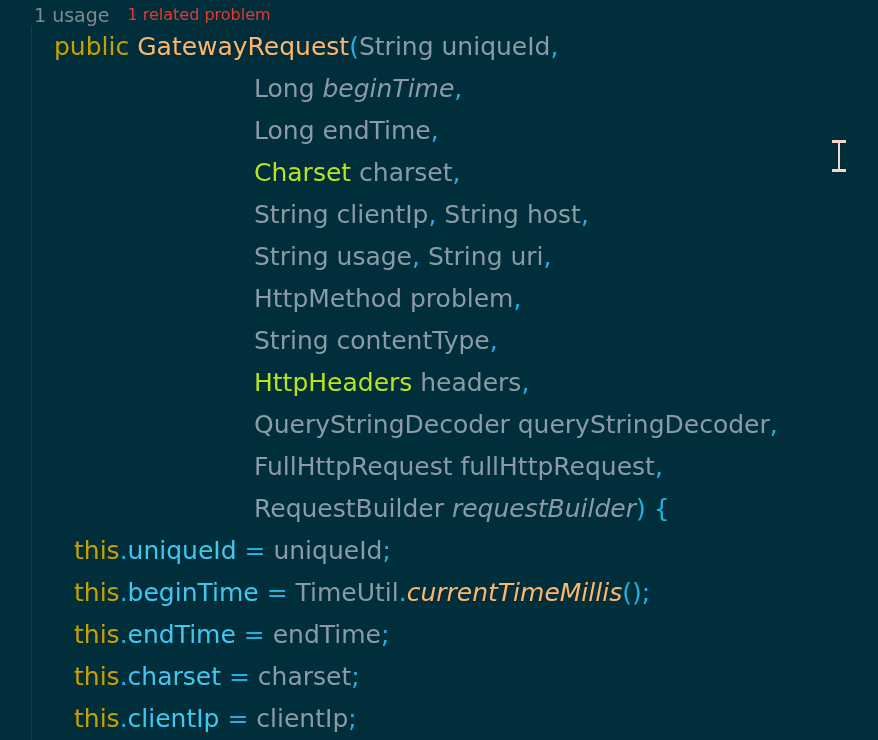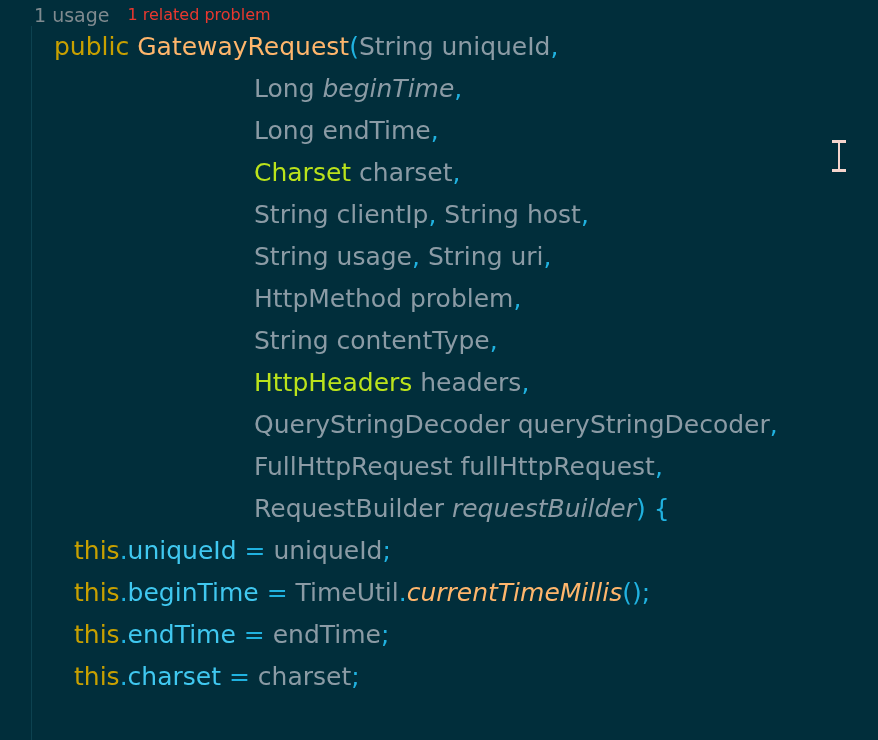--- a/index.html
+++ b/index.html
@@ -136,20 +136,21 @@
         <div class="line ind-cont"><span class="type">HttpMethod problem</span><span class="punc">,</span></div>
         <div class="line ind-cont"><span class="type">String contentType</span><span class="punc">,</span></div>
         <div class="line ind-cont"><span class="hl-type">HttpHeaders</span><span class="type"> headers</span><span class="punc">,</span></div>
         <div class="line ind-cont"><span class="type">QueryStringDecoder queryStringDecoder</span><span class="punc">,</span></div>
         <div class="line ind-cont"><span class="type">FullHttpRequest fullHttpRequest</span><span class="punc">,</span></div>
         <div class="line ind-cont"><span class="type">RequestBuilder </span><span class="param-un">requestBuilder</span><span class="punc">)</span><span class="type"> </span><span class="punc">{</span></div>
         <div class="line ind-body"><span class="kw">this</span><span class="punc">.</span><span class="field">uniqueId</span><span class="type"> </span><span class="punc">=</span><span class="val"> uniqueId</span><span class="punc">;</span></div>
         <div class="line ind-body"><span class="kw">this</span><span class="punc">.</span><span class="field">beginTime</span><span class="type"> </span><span class="punc">=</span><span class="cls"> TimeUtil</span><span class="punc">.</span><span class="static-m">currentTimeMillis</span><span class="punc">();</span></div>
         <div class="line ind-body"><span class="kw">this</span><span class="punc">.</span><span class="field">endTime</span><span class="type"> </span><span class="punc">=</span><span class="val"> endTime</span><span class="punc">;</span></div>
         <div class="line ind-body"><span class="kw">this</span><span class="punc">.</span><span class="field">charset</span><span class="type"> </span><span class="punc">=</span><span class="val"> charset</span><span class="punc">;</span></div>
+        <div class="line ind-body"><span class="kw">this</span><span class="punc">.</span><span class="field">clientIp</span><span class="type"> </span><span class="punc">=</span><span class="val"> clientIp</span><span class="punc">;</span></div>
       </div>
 
   </div>
 
   <div class="mouse-caret">
     <div class="cap-top"></div>
     <div class="stem"></div>
     <div class="cap-bottom"></div>
   </div>
 

